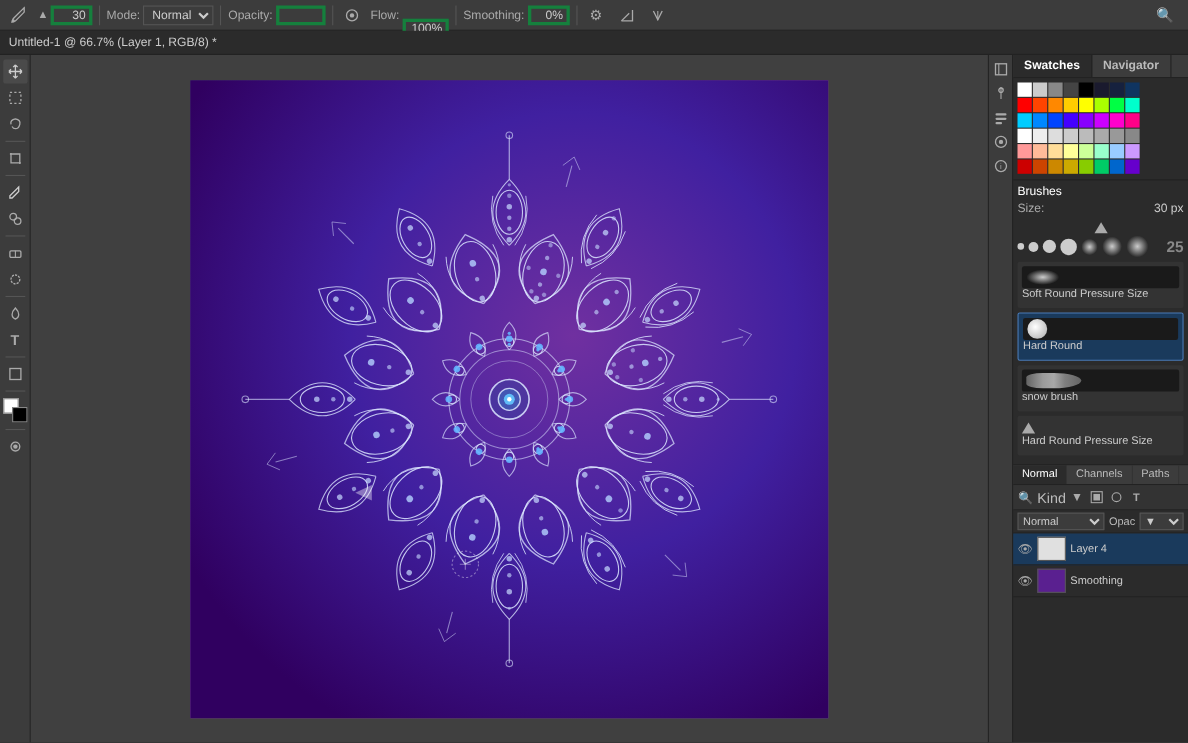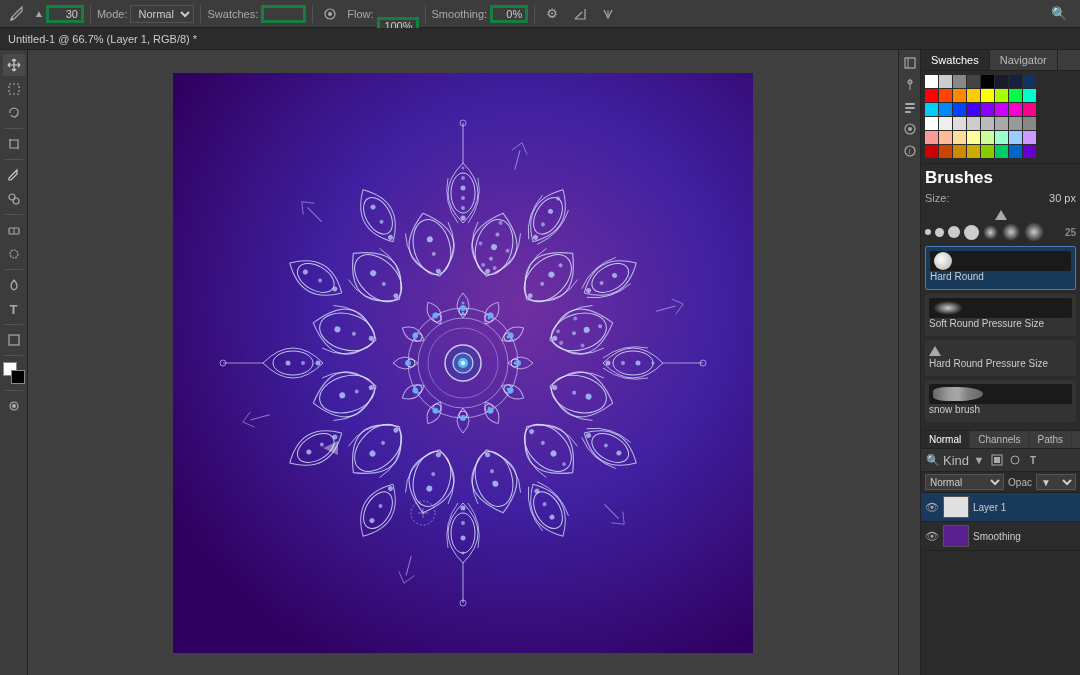--- a/index.html
+++ b/index.html
@@ -150,20 +150,21 @@
       flex-direction: column;
       flex-shrink: 0;
       overflow-y: auto;
     }
 
     
     .panel-tabs {
       display: flex;
       background: #3c3c3c;
       border-bottom: 1px solid #222;
+      font-weight: bold;
     }
     .panel-tab {
       padding: 4px 10px;
       font-size: 11px;
       color: #bbb;
       cursor: pointer;
       border-right: 1px solid #222;
     }
     .panel-tab.active {
       background: #2b2b2b;
@@ -186,24 +187,24 @@
       border: none;
       flex-shrink: 0;
     }
 
     
     #brushes-panel {
       padding: 4px;
       border-top: 1px solid #222;
     }
     .panel-section-title {
-      font-size: 17px;
+      font-size: 11px;
       color: #fff;
       margin-bottom: 4px;
-      font-weight: bold;
+      font-weight: normal;
     }
     .brush-size-row {
       display: flex;
       align-items: center;
       justify-content: space-between;
       margin-bottom: 6px;
     }
     .brush-preset {
       margin: 4px 0;
       padding: 4px;
@@ -435,21 +436,21 @@
   </div>
   <div class="toolbar-sep"></div>
   <div class="toolbar-item">
     <label>Mode:</label>
     <select class="toolbar-select">
       <option>Normal</option>
     </select>
   </div>
   <div class="toolbar-sep"></div>
   <div class="toolbar-item">
-    <label>Swatches:</label>
+    <label>Opacity:</label>
     <input class="toolbar-number" type="text" value="64%" style="width: 42px; padding-left: 36px;">
   </div>
   <div class="toolbar-sep"></div>
   <div class="tool-icon">
     <svg width="14" height="14" viewBox="0 0 14 14">
         <circle cx="7" cy="7" r="5" fill="none" stroke="#aaa" stroke-width="1.2"></circle>
         <circle cx="7" cy="7" r="2" fill="#aaa"></circle>
       </svg>
   </div>
   <div class="toolbar-item">
@@ -1063,47 +1064,47 @@
       <div class="brush-size-triangle"></div>
 
       <div class="brush-row-previews">
         <div class="bp-circle-sm" style="width:6px;height:6px;"></div>
         <div class="bp-circle-sm" style="width:9px;height:9px;"></div>
         <div class="bp-circle-sm" style="width:12px;height:12px;"></div>
         <div class="bp-circle-sm" style="width:15px;height:15px;"></div>
         <div class="bp-circle-blur" style="width:15px;height:15px;"></div>
         <div class="bp-circle-blur" style="width:18px;height:18px;"></div>
         <div class="bp-circle-blur" style="width:20px;height:20px;"></div>
-        <span style="font-size:10px;color:#888;margin-left:auto;font-weight:bold;">25</span>
+        <span style="font-size:14px;color:#888;margin-left:auto;font-weight:bold;">25</span>
+      </div>
+
+      <div class="brush-preset">
+        <div class="brush-preview-strip">
+          <div class="bp-soft-round"></div>
+        </div>
+        <div class="brush-preset-name">Soft Round Pressure Size</div>
       </div>
 
       <div class="brush-preset selected">
         <div class="brush-preview-strip">
           <div class="bp-hard-round"></div>
         </div>
         <div class="brush-preset-name">Hard Round</div>
       </div>
 
       <div class="brush-preset">
         <div class="brush-preview-strip">
-          <div class="bp-soft-round"></div>
+          <div class="bp-snow"></div>
         </div>
-        <div class="brush-preset-name">Soft Round Pressure Size</div>
+        <div class="brush-preset-name">snow brush</div>
       </div>
 
       <div class="brush-preset">
         <div class="brush-size-triangle" style="margin:2px 0;"></div>
         <div class="brush-preset-name">Hard Round Pressure Size</div>
-      </div>
-
-      <div class="brush-preset">
-        <div class="brush-preview-strip">
-          <div class="bp-snow"></div>
-        </div>
-        <div class="brush-preset-name">snow brush</div>
       </div>
     </div>
 
     <div id="layers-panel">
       <div class="layers-tabs">
         <div class="layers-tab active">Normal</div>
         <div class="layers-tab">Channels</div>
         <div class="layers-tab">Paths</div>
       </div>
 
@@ -1132,21 +1133,21 @@
         <span style="font-size:10px;color:#bbb;">Opac</span>
         <select class="lt-select" style="width:40px;">
           <option>▼</option>
         </select>
       </div>
 
 
       <div class="layer-item selected">
         <div class="layer-eye">👁</div>
         <div class="layer-thumb" style="background:#e0e0e0;"></div>
-        <div class="layer-name">Layer 1</div>
+        <div class="layer-name">Layer 4</div>
       </div>
 
       <div class="layer-item">
         <div class="layer-eye">👁</div>
         <div class="layer-thumb" style="background:#5a2090;"></div>
         <div class="layer-name">Smoothing</div>
       </div>
     </div>
   </div>
 </div>

